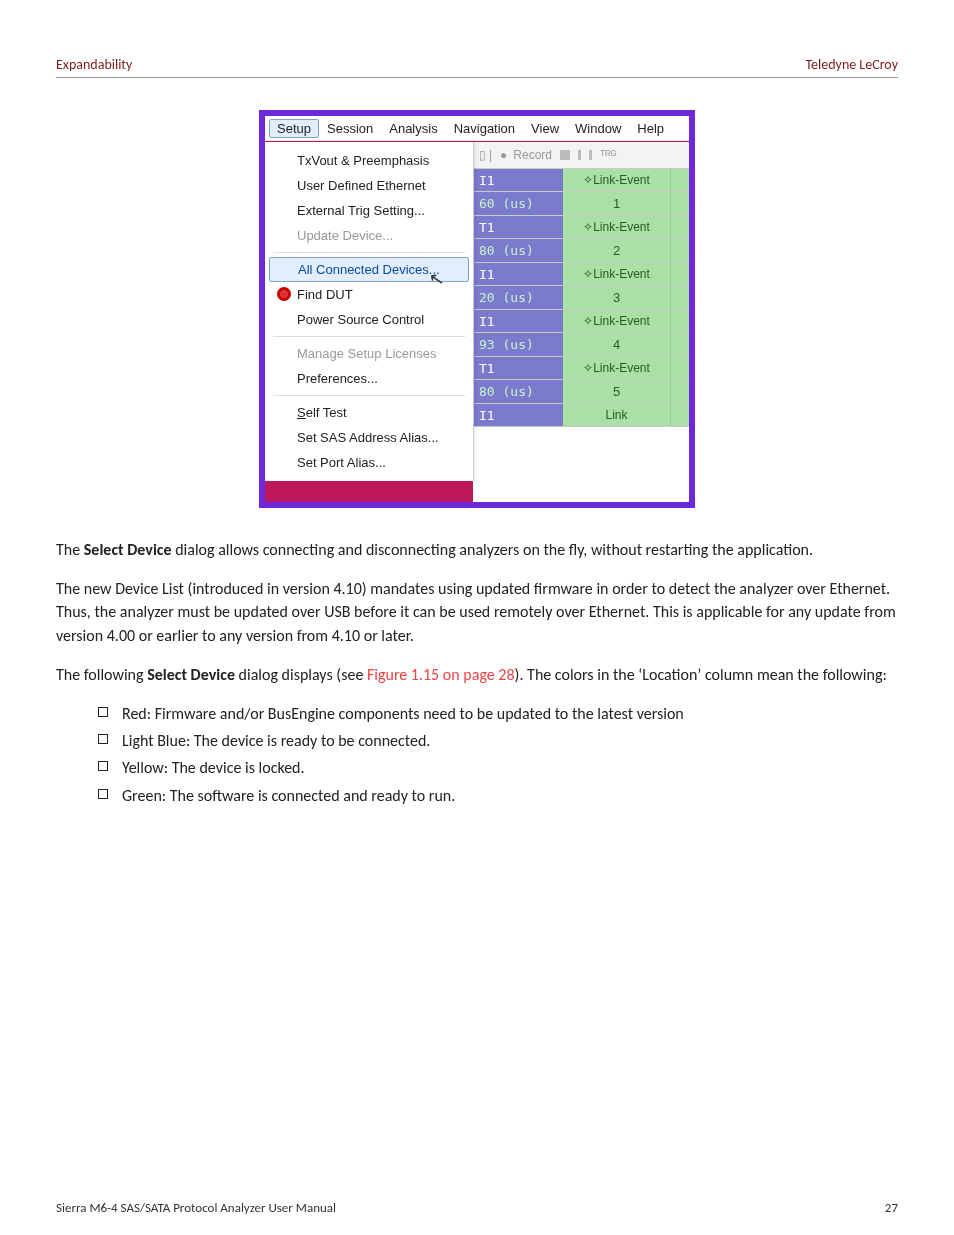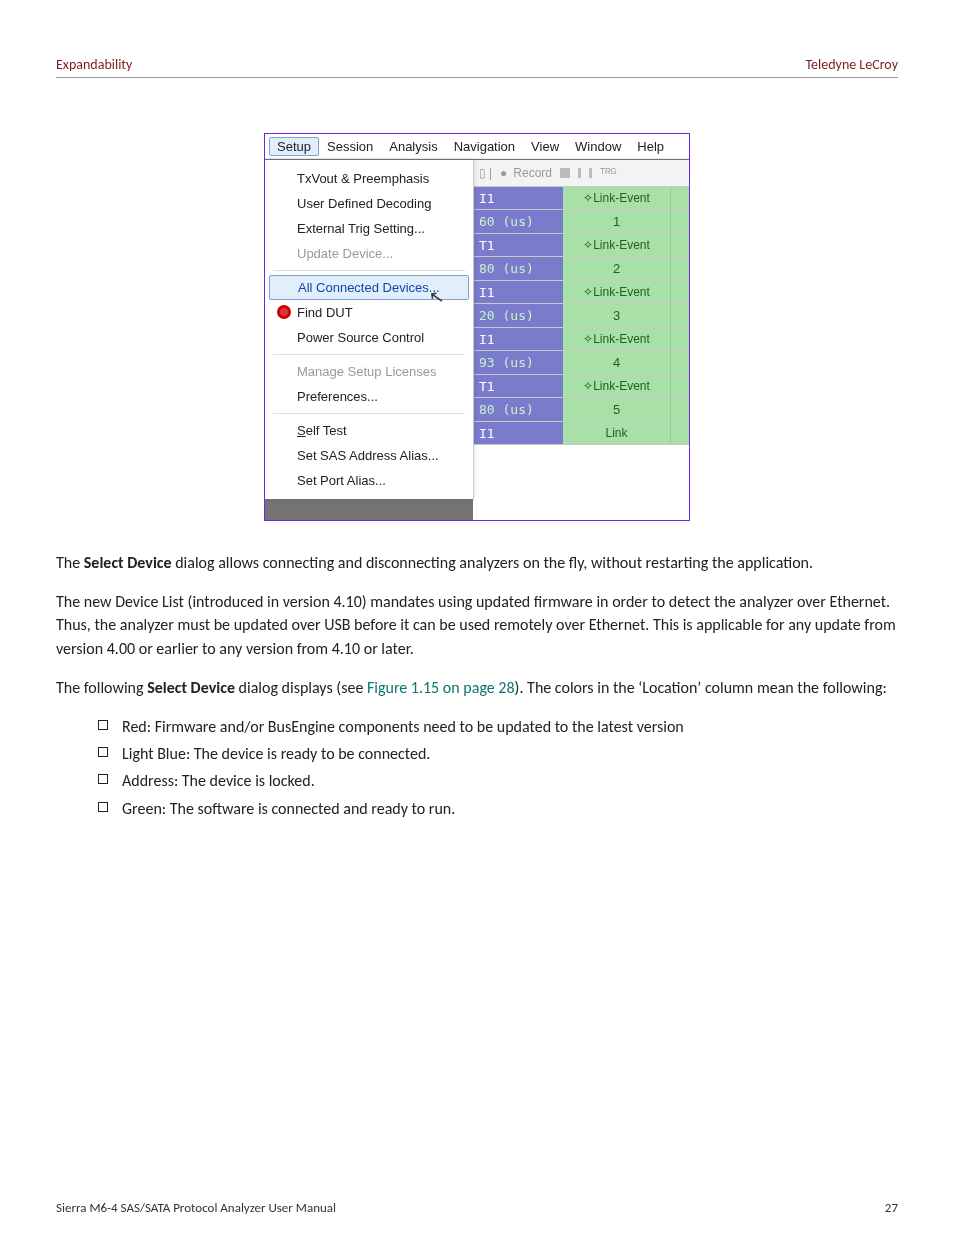--- a/index.html
+++ b/index.html
@@ -1,20 +1,20 @@
 <!DOCTYPE html>
 <html><head>
 <meta charset="utf-8">
 <style>
   html,body{margin:0;padding:0;background:#fff;font-family:"Segoe UI",Calibri,Arial,sans-serif;color:#222;}
   .page{width:954px;height:1235px;position:relative;box-sizing:border-box;padding:56px 56px 40px 56px;}
   .hdr{display:flex;justify-content:space-between;font-size:14px;color:#7f1d1d;}
   .hdr-rule{border:none;border-top:1px solid #999;margin:4px 0 32px 0;}
   .figure{display:flex;justify-content:center;margin-bottom:30px;}
-  .fig-frame{border:1px solid #6d28d9;width:424px;height:386px;overflow:hidden;background:#737373;position:relative;font-family:Tahoma,"Segoe UI",Arial,sans-serif;margin-top:23px;}
+  .fig-frame{border:6px solid #6d28d9;width:424px;height:386px;overflow:hidden;background:#be185d;position:relative;font-family:Tahoma,"Segoe UI",Arial,sans-serif;}
   .menubar{display:flex;gap:0;background:#fff;font-size:13px;border-bottom:1px solid #e8e8e8;padding:3px 4px 2px 4px;}
   .menubar span{padding:2px 8px;}
   .menubar .open{border:1px solid #7da2ce;background:#e3eefc;border-radius:2px;padding:1px 7px;}
   .dropdown{position:absolute;left:0;top:26px;width:208px;background:#fff;border-right:1px solid #c9c9c9;box-shadow:2px 0 4px rgba(0,0,0,.08);padding:6px 0;z-index:3;}
   .dd-item{font-size:13px;color:#222;padding:5px 12px 5px 32px;white-space:nowrap;}
   .dd-item.muted{color:#9a9a9a;}
   .dd-item.sel{color:#0b4aa2;border:1px solid #7da2ce;background:#e3eefc;border-radius:2px;margin:0 4px;padding:4px 8px 4px 28px;}
   .dd-item.icon::before{content:"";display:inline-block;width:14px;height:14px;margin-left:-20px;margin-right:6px;vertical-align:-2px;background:radial-gradient(circle at 50% 50%,#d33 40%,#d33 41%,transparent 42%),linear-gradient(#c00,#c00);border-radius:50%;}
   .dd-sep{border-top:1px solid #ddd;margin:4px 8px;}
   .toolbar{position:absolute;left:208px;top:26px;right:0;height:26px;border-bottom:1px solid #c9c9c9;background:#f3f3f3;display:flex;align-items:center;padding:0 6px;gap:8px;z-index:2;}
@@ -23,21 +23,21 @@
   .bars{display:inline-block;width:8px;height:10px;border-left:3px solid #bbb;border-right:3px solid #bbb;}
   .data-area{position:absolute;left:208px;top:52px;right:0;bottom:0;border-top:1px solid #c9c9c9;background:#fff;z-index:1;}
   .row{display:flex;align-items:stretch;border-bottom:1px solid #c9c9c9;}
   .c1{width:90px;background:#7b7bce;color:#c8f2c8;font-family:Consolas,monospace;font-size:13px;display:flex;align-items:center;padding:0 6px;box-sizing:border-box;}
   .c1.h{background:#7b7bce;color:#fff;}
   .c2{flex:1;background:#a8e0a8;display:flex;align-items:center;justify-content:center;font-size:13px;color:#245c24;position:relative;padding:4px 0;}
   .c2.h{font-size:12px;}
   .c3{width:18px;background:#a8e0a8;border-left:1px solid #8dcf8d;}
   .body-text{font-size:16px;line-height:1.45;color:#222;margin:0 0 16px 0;}
   .body-text strong{font-weight:700;}
-  .xref{color:#0f766e;}
+  .xref{color:#ef4444;}
   .bullets{list-style:none;padding:0 0 0 42px;margin:0;}
   .bullets li{position:relative;font-size:16px;line-height:1.45;margin-bottom:4px;padding-left:24px;}
   .bullets li::before{content:"";position:absolute;left:0;top:5px;width:10px;height:10px;border:1.5px solid #222;box-sizing:border-box;}
   .footer{position:absolute;left:56px;right:56px;bottom:20px;display:flex;justify-content:space-between;font-size:13px;color:#333;}
   .cursor{position:absolute;left:164px;top:126px;font-size:18px;color:#333;z-index:5;transform:rotate(-10deg);}
   .underline{text-decoration:underline;}
 </style>
 </head>
 <body>
 
@@ -67,21 +67,21 @@
             <span class="sq"></span>
           </span>
         <span class="tool-gray">
             <span class="bars"></span>
           </span>
         <span class="tool-gray">ᵀᴿᴳ</span>
       </div>
 
       <div class="dropdown">
         <div class="dd-item">TxVout &amp; Preemphasis</div>
-        <div class="dd-item">User Defined Decoding</div>
+        <div class="dd-item">User Defined Ethernet</div>
         <div class="dd-item">External Trig Setting...</div>
         <div class="dd-item muted">Update Device...</div>
         <div class="dd-sep"></div>
         <div class="dd-item sel">All Connected Devices...</div>
         <div class="dd-item icon">Find DUT</div>
         <div class="dd-item">Power Source Control</div>
         <div class="dd-sep"></div>
         <div class="dd-item muted">Manage Setup Licenses</div>
         <div class="dd-item">Preferences...</div>
         <div class="dd-sep"></div>
@@ -172,21 +172,21 @@
 
   <p class="body-text">The new Device List (introduced in version 4.10) mandates using updated firmware in order to detect the analyzer over Ethernet. Thus, the analyzer must be updated over USB before it can be used remotely over Ethernet. This is applicable for any update from version 4.00 or earlier to any version from 4.10 or later.</p>
 
   <p class="body-text">
     <span>The following </span><strong>Select Device</strong><span> dialog displays (see </span><span class="xref">Figure 1.15 on page 28</span><span>). The colors in the ‘Location’ column mean the following:</span>
   </p>
 
   <ul class="bullets">
     <li>Red: Firmware and/or BusEngine components need to be updated to the latest version</li>
     <li>Light Blue: The device is ready to be connected.</li>
-    <li>Address: The device is locked.</li>
+    <li>Yellow: The device is locked.</li>
     <li>Green: The software is connected and ready to run.</li>
   </ul>
 
   <div class="footer">
     <span>Sierra M6-4 SAS/SATA Protocol Analyzer User Manual</span>
     <span>27</span>
   </div>
 </div>
 
 </body></html>

